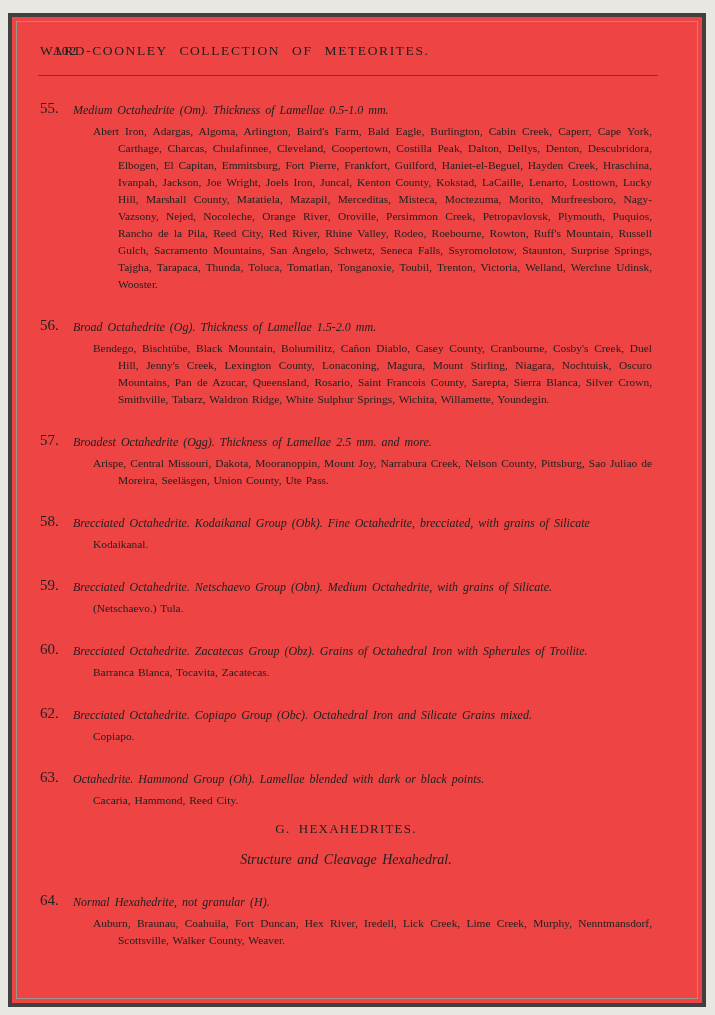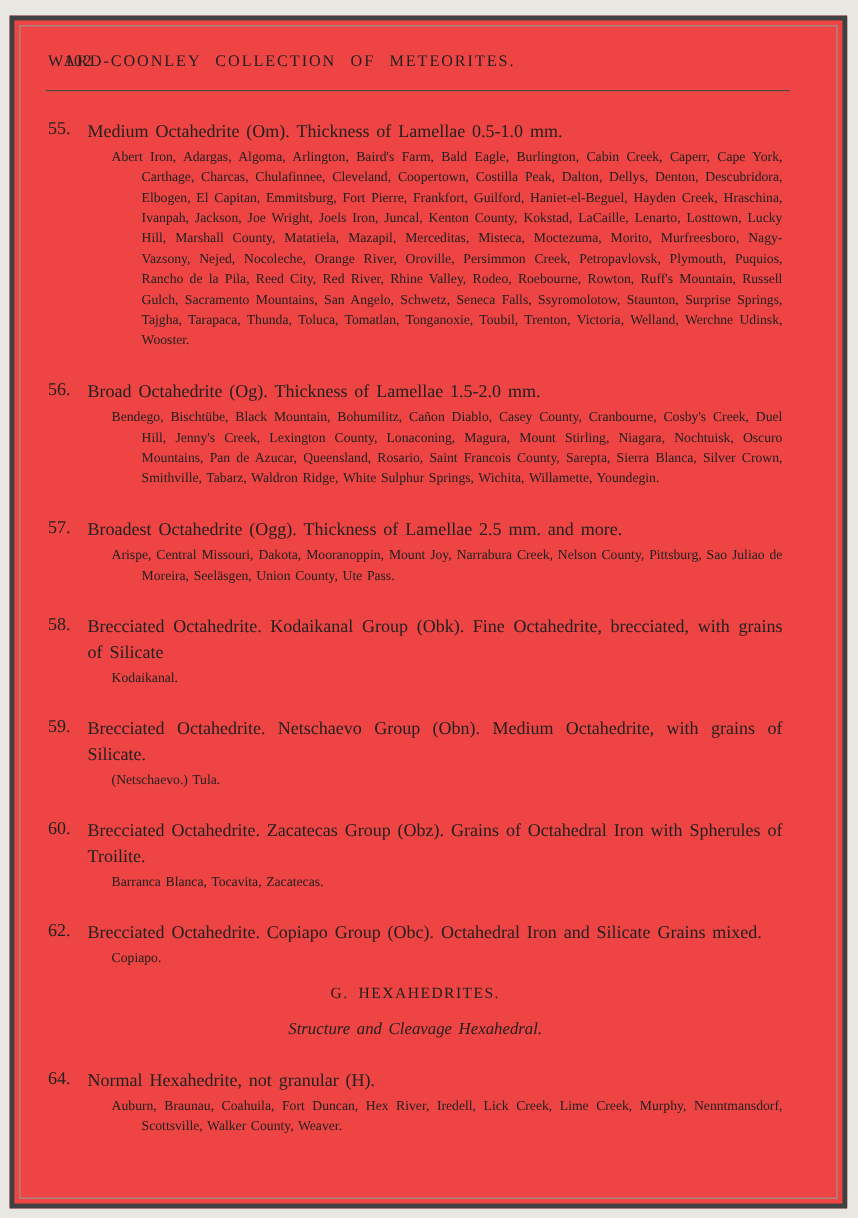--- a/index.html
+++ b/index.html
@@ -45,24 +45,25 @@
     border-bottom: 1.5px solid #4a4a48;
     margin: 12px -6px 0 -2px;
   }
   .entries { margin-top: 12px; }
   .entry { position: relative; padding-left: 33px; margin-top: 24px; }
   .entry-num {
     position: absolute; left: 0; top: 0;
     font-size: 15px;
   }
   .entry-heading {
-    font-size: 15px;
+    font-size: 12px;
     line-height: 21px;
     text-align: justify;
     word-spacing: 2px;
+    font-style: italic;
   }
   .entry-list {
     font-size: 11.4px;
     line-height: 17px;
     text-align: justify;
     word-spacing: 1px;
     margin-left: 45px;
     margin-top: 2px;
     text-indent: -25px;
   }
@@ -133,20 +134,25 @@
         <div class="entry-list">Barranca Blanca, Tocavita, Zacatecas.</div>
       </div>
 
 
       <div class="entry">
         <span class="entry-num">62.</span>
         <div class="entry-heading">Brecciated Octahedrite. Copiapo Group (Obc). Octahedral Iron and Silicate Grains mixed.</div>
         <div class="entry-list">Copiapo.</div>
       </div>
 
+      <div class="entry">
+        <span class="entry-num">63.</span>
+        <div class="entry-heading">Octahedrite. Hammond Group (Oh). Lamellae blended with dark or black points.</div>
+        <div class="entry-list">Cacaria, Hammond, Reed City.</div>
+      </div>
 
       <div class="section-title">G. HEXAHEDRITES.</div>
       <div class="section-subtitle">Structure and Cleavage Hexahedral.</div>
 
       <div class="entry">
         <span class="entry-num">64.</span>
         <div class="entry-heading">Normal Hexahedrite, not granular (H).</div>
         <div class="entry-list">Auburn, Braunau, Coahuila, Fort Duncan, Hex River, Iredell, Lick Creek, Lime Creek, Murphy, Nenntmansdorf, Scottsville, Walker County, Weaver.</div>
       </div>
 

